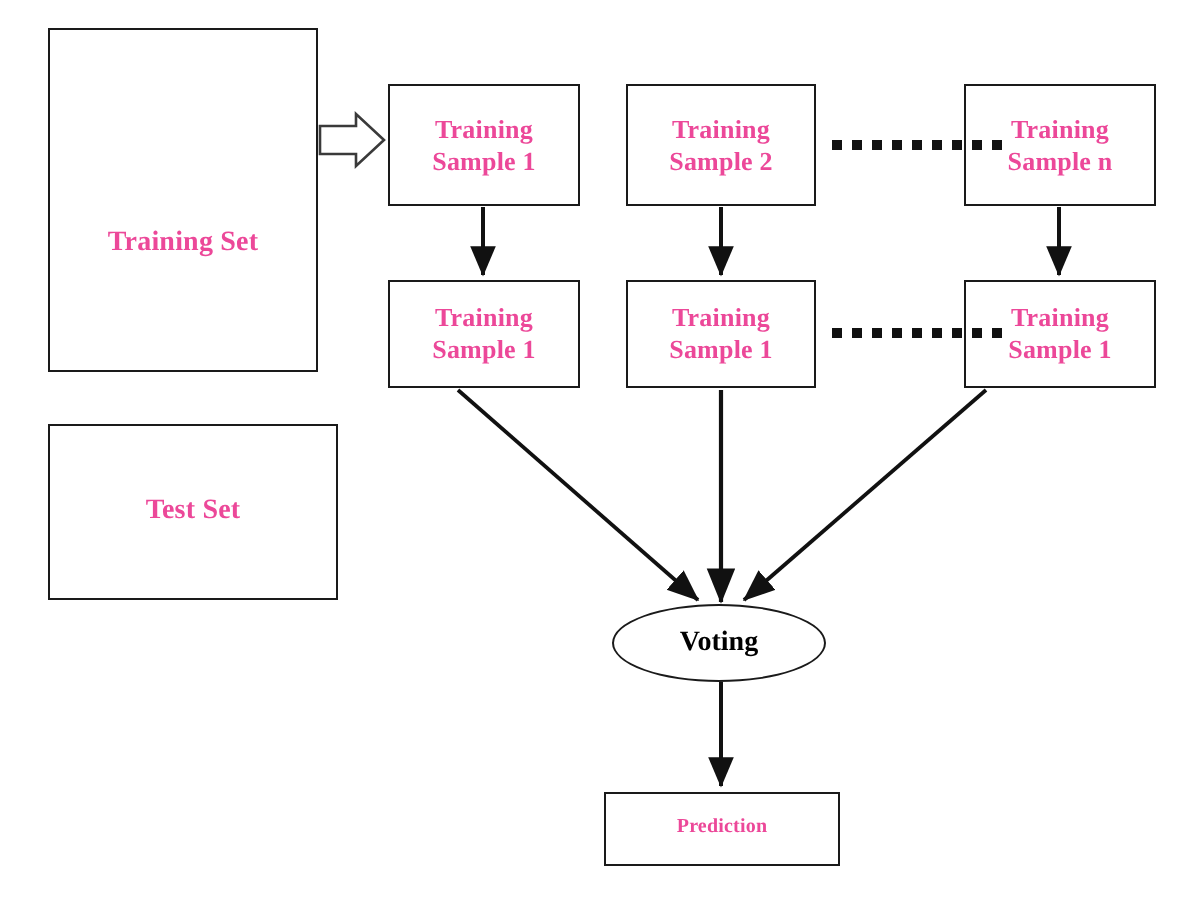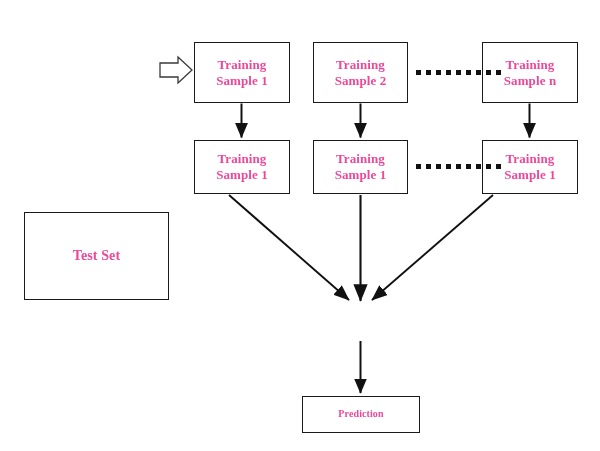--- a/index.html
+++ b/index.html
@@ -147,20 +147,23 @@
     <line x1="360.5" y1="103.5" x2="360.5" y2="137.5" stroke="#111111" stroke-width="2" marker-end="url(#arrowhead)"></line>
     <line x1="529.5" y1="103.5" x2="529.5" y2="137.5" stroke="#111111" stroke-width="2" marker-end="url(#arrowhead)"></line>
 
     <line x1="229" y1="195" x2="349" y2="300" stroke="#111111" stroke-width="1.9" marker-end="url(#arrowhead-thin)"></line>
     <line x1="360.5" y1="195" x2="360.5" y2="301" stroke="#111111" stroke-width="2.1" marker-end="url(#arrowhead-thin)"></line>
     <line x1="493" y1="195" x2="372" y2="300" stroke="#111111" stroke-width="1.9" marker-end="url(#arrowhead-thin)"></line>
 
     <line x1="360.5" y1="341" x2="360.5" y2="393" stroke="#111111" stroke-width="2" marker-end="url(#arrowhead)"></line>
   </svg>
 
+  <div class="node-box" id="training-set-box">
+    <span class="label">Training Set</span>
+  </div>
 
   <div class="node-box" id="test-set-box">
     <span class="label">Test Set</span>
   </div>
 
   <div class="node-box sample-box-r1 col-1">
     <span class="label">Training
 Sample 1</span>
   </div>
   <div class="node-box sample-box-r1 col-2">
@@ -202,18 +205,21 @@
     <span></span>
     <span></span>
     <span></span>
     <span></span>
     <span></span>
     <span></span>
     <span></span>
     <span></span>
   </div>
 
+  <div id="voting-ellipse">
+    <span>Voting</span>
+  </div>
 
   <div class="node-box" id="prediction-box">
     <span class="label">Prediction</span>
   </div>
 
 </div>
 
 </body></html>

